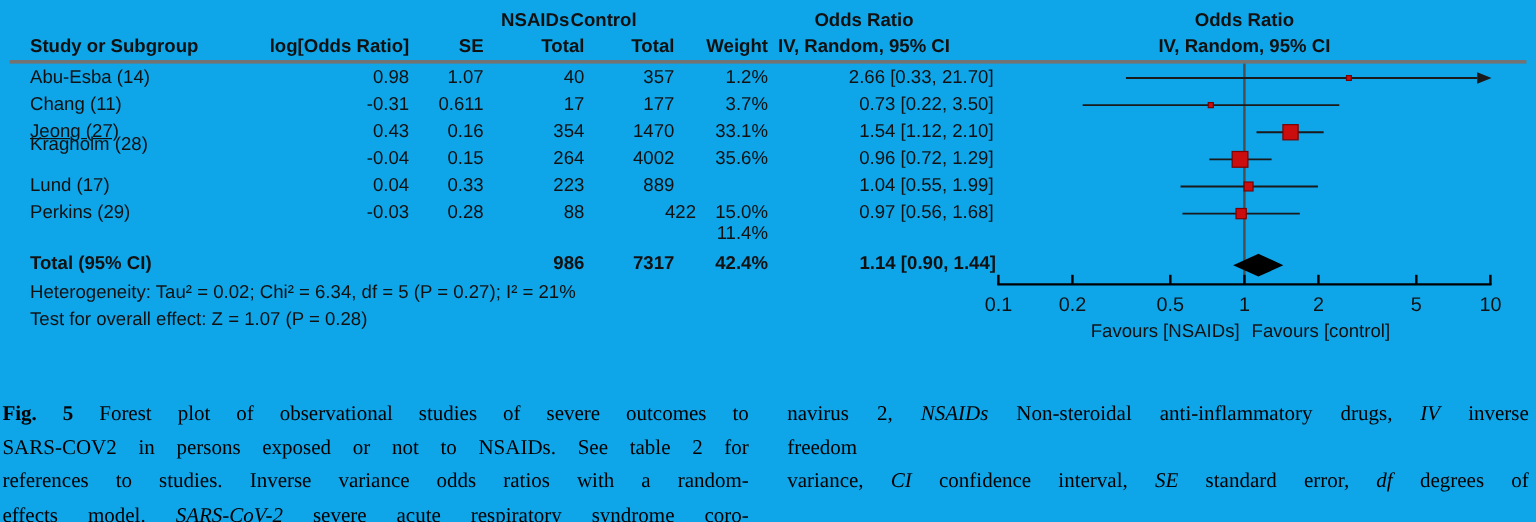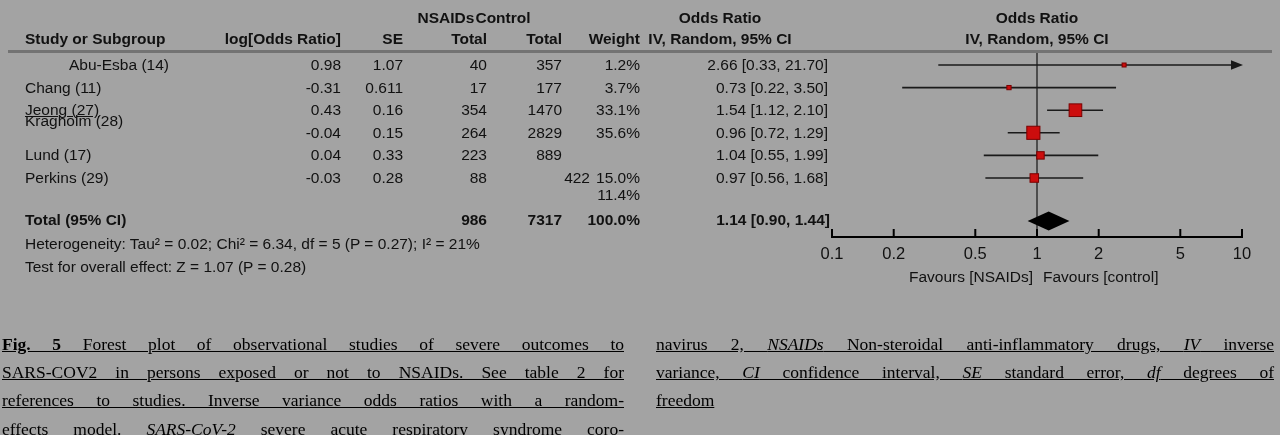--- a/index.html
+++ b/index.html
@@ -1,34 +1,34 @@
 <!DOCTYPE html>
 <html><head>
 <meta charset="utf-8">
 <style>
   html,body{margin:0;padding:0;background:#ffffff;}
   #fig{
-    position:relative;width:1280px;height:435px;background:#a3a3a3;overflow:hidden;
+    position:relative;width:1280px;height:435px;background:#0ea5e9;overflow:hidden;
     font-family:"Liberation Sans","DejaVu Sans",sans-serif;color:#111;
   }
   .abs{position:absolute;white-space:nowrap;}
   .hdr{font-weight:bold;font-size:15.5px;line-height:20px;}
   .cell{font-size:15.5px;line-height:22px;height:22px;}
   .bold{font-weight:bold;}
   .right{text-align:right;}
   .center{text-align:center;}
   #rule{position:absolute;left:8px;top:50px;width:1264px;height:3px;background:#737373;}
   #plot{position:absolute;left:0;top:0;width:1280px;height:435px;}
   .fav{font-size:15.5px;line-height:20px;}
   .caption{
     position:absolute;top:330px;
     font-family:"Liberation Serif","DejaVu Serif",serif;
     font-size:17.5px;line-height:28.2px;color:#000;
   }
-  .cap-line{text-align:justify;text-align-last:justify;text-decoration:underline;}
+  .cap-line{text-align:justify;text-align-last:justify;}
   .cap-line.noj{text-align:left;text-align-last:left;}
   .cap-line .b{font-weight:bold;}
   .cap-line .i{font-style:italic;}
   #cap-left{left:2px;width:622px;}
   #cap-right{left:656px;width:618px;}
 </style>
 </head>
 <body>
 
 <div id="fig">
@@ -43,21 +43,21 @@
   <div class="abs hdr right" style="left:472px;top:29px;width:90px;">Total</div>
   <div class="abs hdr right" style="left:550px;top:29px;width:90px;">Weight</div>
   <div class="abs hdr center" style="left:630px;top:8px;width:180px;">Odds Ratio</div>
   <div class="abs hdr center" style="left:620px;top:29px;width:200px;">IV, Random, 95% CI</div>
   <div class="abs hdr center" style="left:947px;top:8px;width:180px;">Odds Ratio</div>
   <div class="abs hdr center" style="left:932px;top:29px;width:210px;">IV, Random, 95% CI</div>
 
   <div id="rule"></div>
 
   <div id="rows">
-      <div class="abs cell" style="top: 54px; left: 25px; width: 230px; margin-left: 44px;">Abu-Esba (14)</div>
+      <div class="abs cell" style="top: 54px; left: 25px; width: 230px;">Abu-Esba (14)</div>
       <div class="abs cell right" style="top: 54px; left: 211px; width: 130px;">0.98</div>
       <div class="abs cell right" style="top: 54px; left: 313px; width: 90px;">1.07</div>
       <div class="abs cell right" style="top: 54px; left: 397px; width: 90px;">40</div>
       <div class="abs cell right" style="top: 54px; left: 462px; width: 100px;">357</div>
       <div class="abs cell right" style="top: 54px; left: 540px; width: 100px;">1.2%</div>
       <div class="abs cell right" style="top: 54px; left: 608px; width: 220px;">2.66 [0.33, 21.70]</div>
       <div class="abs cell" style="top: 76.6px; left: 25px; width: 230px;">Chang (11)</div>
       <div class="abs cell right" style="top: 76.6px; left: 211px; width: 130px;">-0.31</div>
       <div class="abs cell right" style="top: 76.6px; left: 313px; width: 90px;">0.611</div>
       <div class="abs cell right" style="top: 76.6px; left: 397px; width: 90px;">17</div>
@@ -68,43 +68,43 @@
       <div class="abs cell right" style="top: 99.2px; left: 211px; width: 130px;">0.43</div>
       <div class="abs cell right" style="top: 99.2px; left: 313px; width: 90px;">0.16</div>
       <div class="abs cell right" style="top: 99.2px; left: 397px; width: 90px;">354</div>
       <div class="abs cell right" style="top: 99.2px; left: 462px; width: 100px;">1470</div>
       <div class="abs cell right" style="top: 99.2px; left: 540px; width: 100px;">33.1%</div>
       <div class="abs cell right" style="top: 99.2px; left: 608px; width: 220px;">1.54 [1.12, 2.10]</div>
       <div class="abs cell" style="top: 110px; left: 25px; width: 230px;">Kragholm (28)</div>
       <div class="abs cell right" style="top: 121.8px; left: 211px; width: 130px;">-0.04</div>
       <div class="abs cell right" style="top: 121.8px; left: 313px; width: 90px;">0.15</div>
       <div class="abs cell right" style="top: 121.8px; left: 397px; width: 90px;">264</div>
-      <div class="abs cell right" style="top: 121.8px; left: 462px; width: 100px;">2829</div>
+      <div class="abs cell right" style="top: 121.8px; left: 462px; width: 100px;">4002</div>
       <div class="abs cell right" style="top: 121.8px; left: 540px; width: 100px;">35.6%</div>
       <div class="abs cell right" style="top: 121.8px; left: 608px; width: 220px;">0.96 [0.72, 1.29]</div>
       <div class="abs cell" style="top: 144.4px; left: 25px; width: 230px;">Lund (17)</div>
       <div class="abs cell right" style="top: 144.4px; left: 211px; width: 130px;">0.04</div>
       <div class="abs cell right" style="top: 144.4px; left: 313px; width: 90px;">0.33</div>
       <div class="abs cell right" style="top: 144.4px; left: 397px; width: 90px;">223</div>
       <div class="abs cell right" style="top: 144.4px; left: 462px; width: 100px;">889</div>
       <div class="abs cell right" style="top: 144.4px; left: 540px; width: 100px; margin-top: 40px;">11.4%</div>
       <div class="abs cell right" style="top: 144.4px; left: 608px; width: 220px;">1.04 [0.55, 1.99]</div>
       <div class="abs cell" style="top: 167px; left: 25px; width: 230px;">Perkins (29)</div>
       <div class="abs cell right" style="top: 167px; left: 211px; width: 130px;">-0.03</div>
       <div class="abs cell right" style="top: 167px; left: 313px; width: 90px;">0.28</div>
       <div class="abs cell right" style="top: 167px; left: 397px; width: 90px;">88</div>
-      <div class="abs cell right" style="top: 167px; left: 490px; width: 100px;">422</div>
+      <div class="abs cell right" style="top: 167px; left: 480px; width: 100px;">422</div>
       <div class="abs cell right" style="top: 167px; left: 540px; width: 100px;">15.0%</div>
       <div class="abs cell right" style="top: 167px; left: 608px; width: 220px;">0.97 [0.56, 1.68]</div>
     </div>
 
   <div class="abs cell bold" style="left:25px;top:209px;">Total (95% CI)</div>
   <div class="abs cell bold right" style="left:397px;top:209px;width:90px;">986</div>
   <div class="abs cell bold right" style="left:472px;top:209px;width:90px;">7317</div>
-  <div class="abs cell bold right" style="left:550px;top:209px;width:90px;">100.0%</div>
+  <div class="abs cell bold right" style="left:550px;top:209px;width:90px;">42.4%</div>
   <div class="abs cell bold right" style="left:610px;top:209px;width:220px;">1.14 [0.90, 1.44]</div>
 
   <div class="abs cell" style="left:25px;top:233px;">Heterogeneity: Tau² = 0.02; Chi² = 6.34, df = 5 (P = 0.27); I² = 21%</div>
   <div class="abs cell" style="left:25px;top:256px;">Test for overall effect: Z = 1.07 (P = 0.28)</div>
 
   <svg id="plot">
       <line x1="1037" y1="53" x2="1037" y2="237" stroke="#4d4d4d" stroke-width="2"></line>
       <line x1="831" y1="237" x2="1243" y2="237" stroke="#000000" stroke-width="2"></line>
       <line x1="832" y1="229" x2="832" y2="237" stroke="#000000" stroke-width="2"></line>
       <text x="832" y="259" text-anchor="middle" font-size="16.5" font-family="&quot;Liberation Sans&quot;,&quot;DejaVu Sans&quot;,sans-serif" fill="#111">0.1</text>
@@ -140,17 +140,17 @@
   <div class="abs fav" style="left:1043px;top:267px;">Favours [control]</div>
 
   <div class="caption" id="cap-left">
       <div class="cap-line"><span class="b">Fig. 5</span><span>  Forest plot of observational studies of severe outcomes to</span></div>
       <div class="cap-line"><span>SARS-COV2 in persons exposed or not to NSAIDs. See table 2 for</span></div>
       <div class="cap-line"><span>references to studies. Inverse variance odds ratios with a random-</span></div>
       <div class="cap-line"><span>effects model. </span><span class="i">SARS-CoV-2</span><span> severe acute respiratory syndrome coro-</span></div>
     </div>
   <div class="caption" id="cap-right">
       <div class="cap-line"><span>navirus 2, </span><span class="i">NSAIDs</span><span> Non-steroidal anti-inflammatory drugs, </span><span class="i">IV</span><span> inverse</span></div>
+      <div class="cap-line noj"><span>freedom</span></div>
       <div class="cap-line"><span>variance, </span><span class="i">CI</span><span> confidence interval, </span><span class="i">SE</span><span> standard error, </span><span class="i">df</span><span> degrees of</span></div>
-      <div class="cap-line noj"><span>freedom</span></div>
     </div>
 
 </div>
 
 </body></html>

